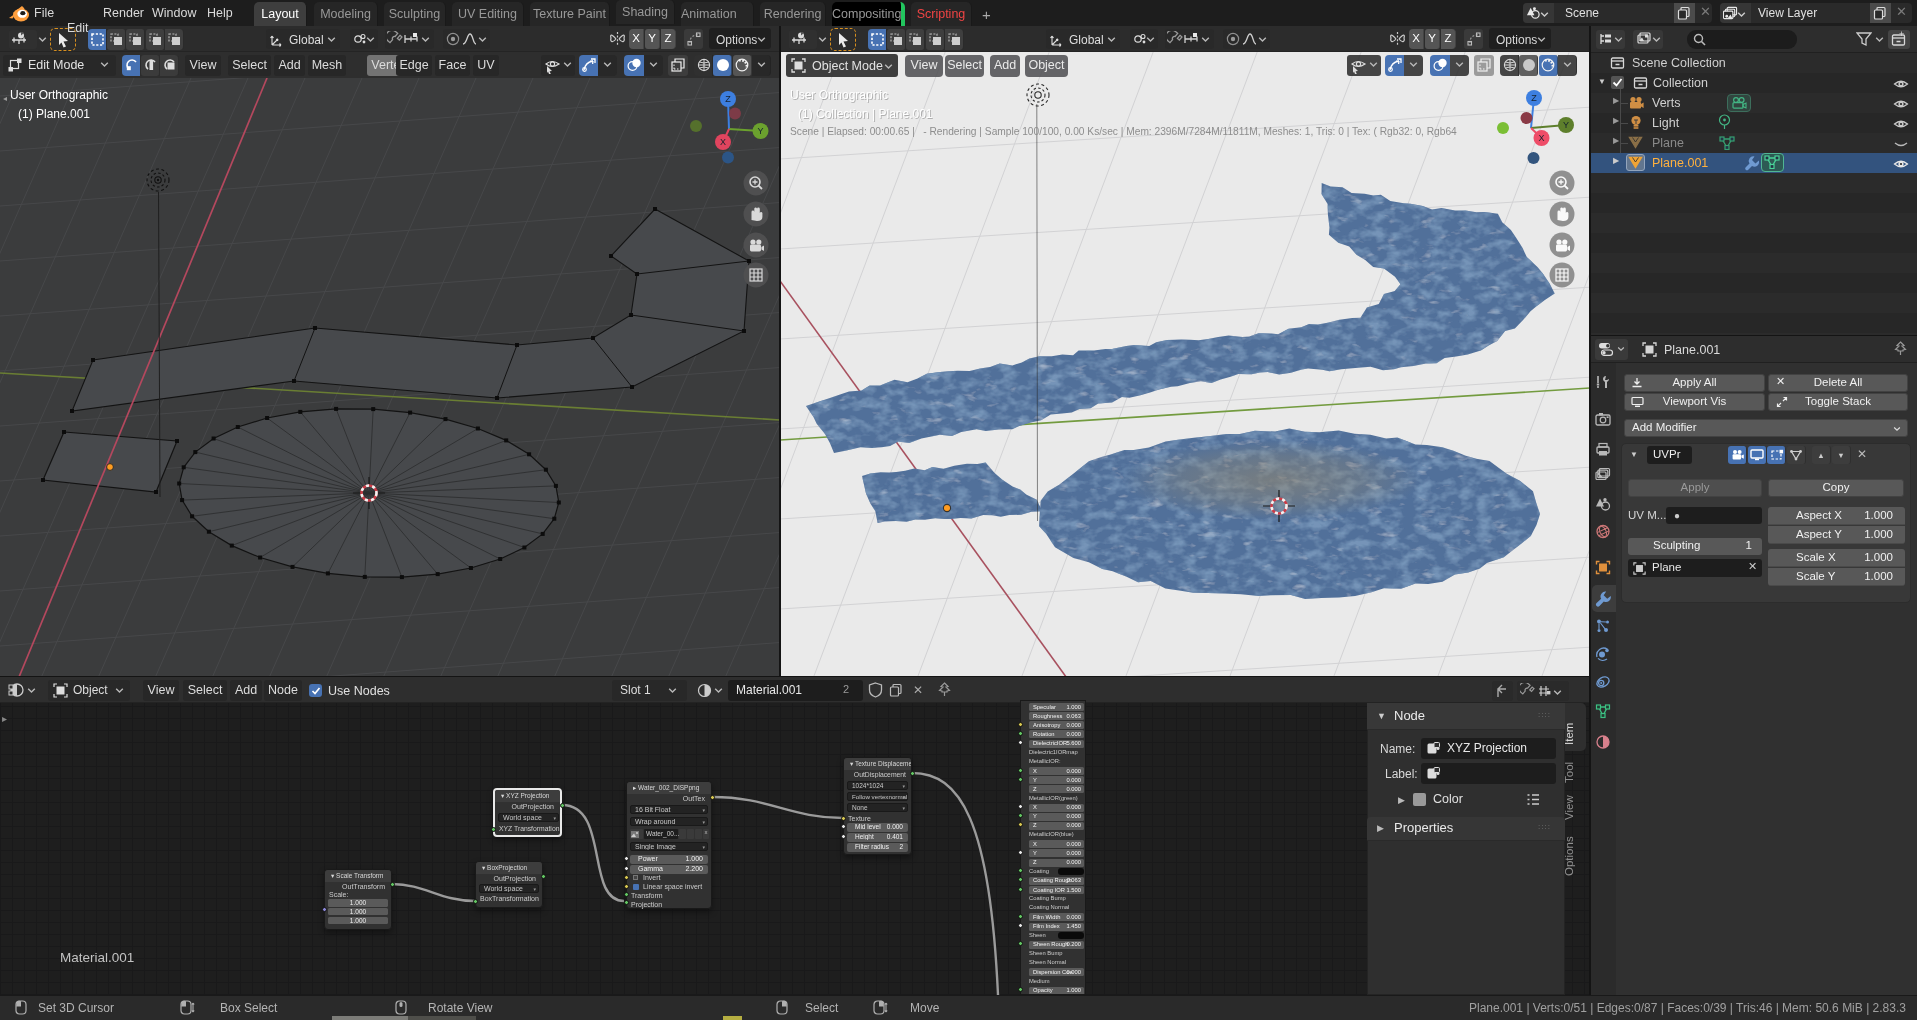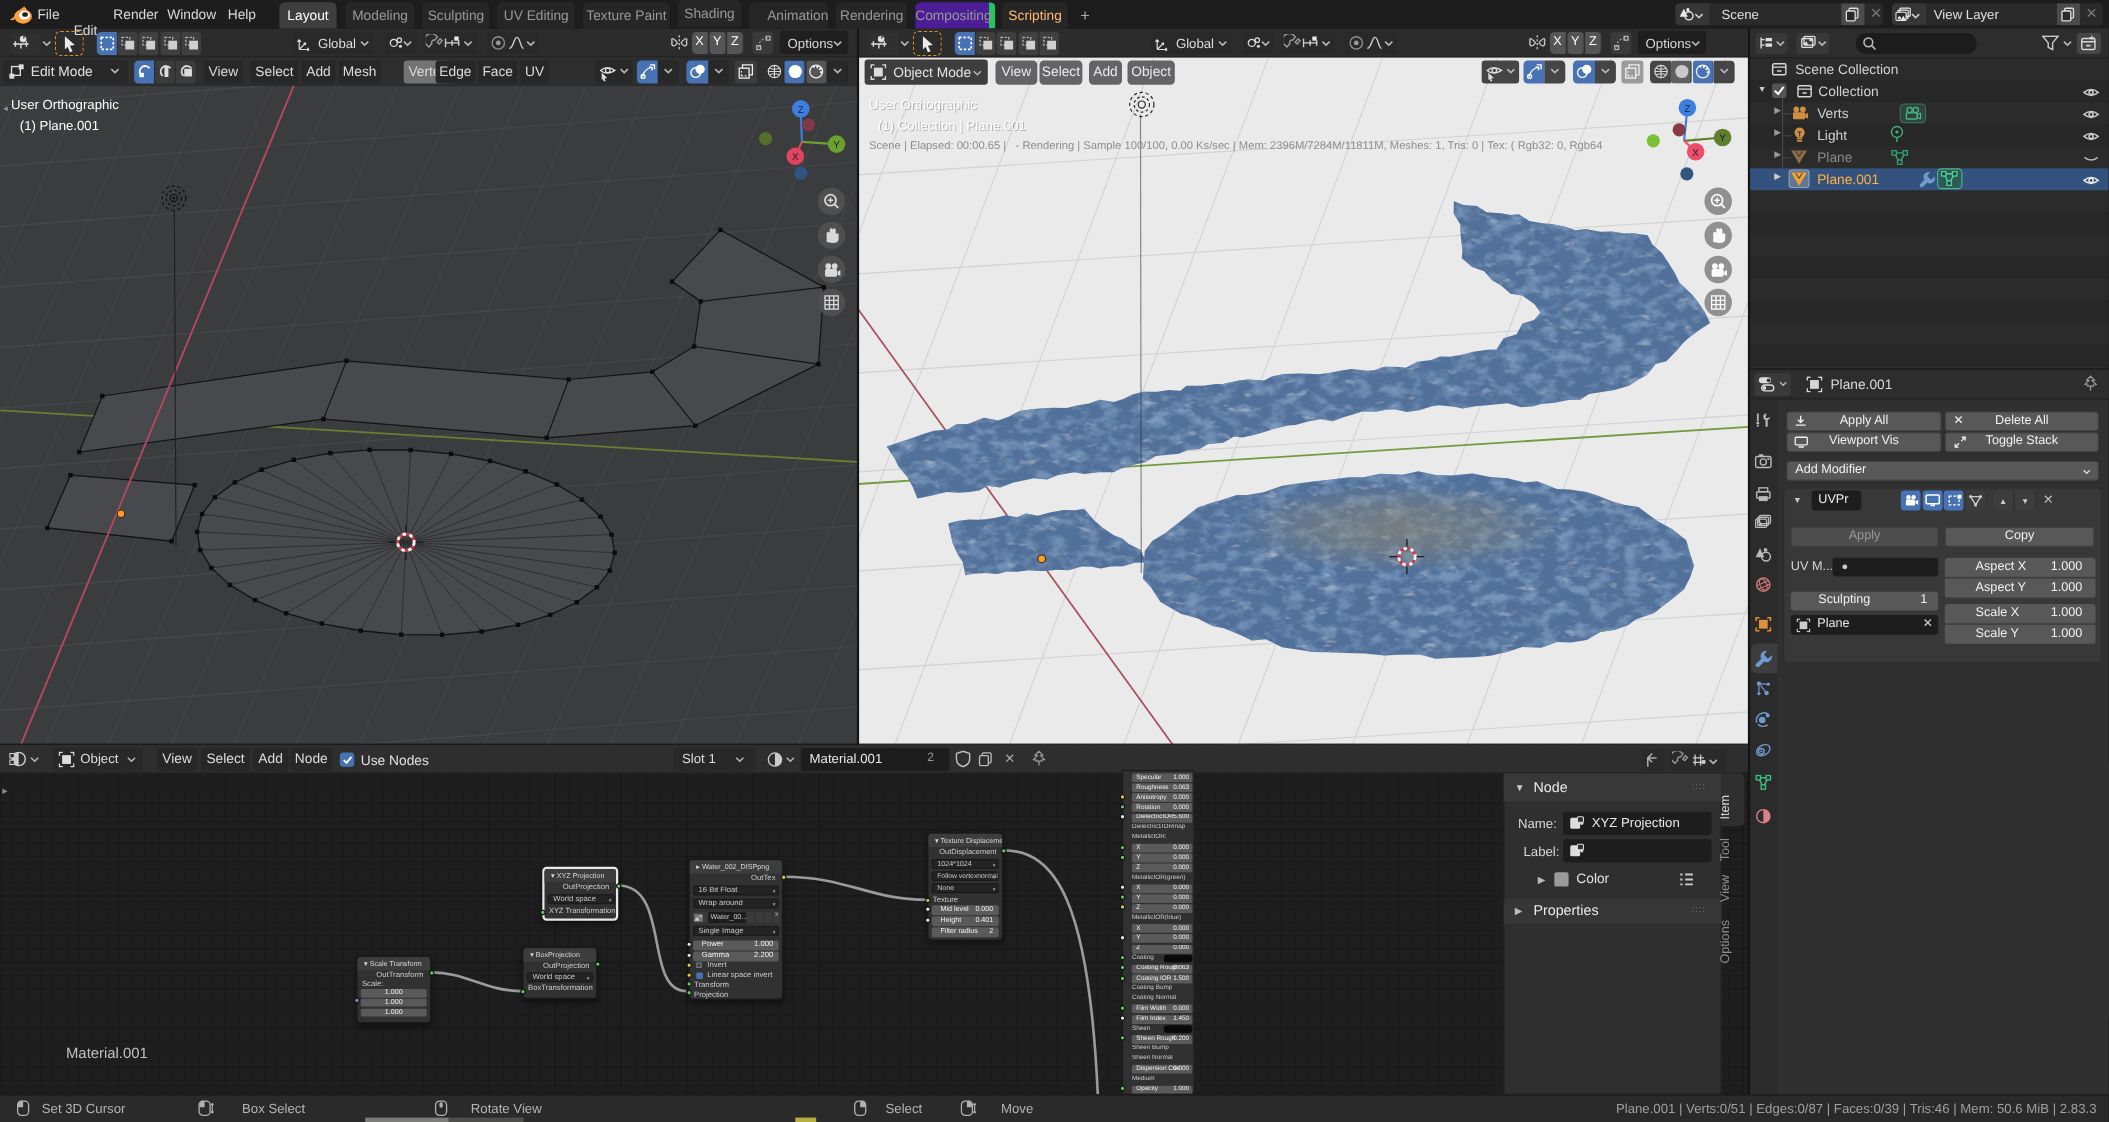--- a/index.html
+++ b/index.html
@@ -438,30 +438,30 @@
 <div class="abs" style="left:452px;top:2px;width:72px;height:24px;background:#262626;border-radius:5px 5px 0 0;border-right:1px solid #191919">
     <div style="text-align:center;font-size:12.5px;color:#989898;margin-top:5px">UV Editing</div>
   </div>
 <div class="abs" style="left:530px;top:2px;width:80px;height:24px;background:#262626;border-radius:5px 5px 0 0;border-right:1px solid #191919">
     <div style="text-align:center;font-size:12.5px;color:#989898;margin-top:5px">Texture Paint</div>
   </div>
 <div class="abs" style="left:616px;top:0;width:59px;height:24px;background:#262626;border-radius:5px 5px 0 0;border-right:1px solid #191919">
     <div style="text-align:center;font-size:12.5px;color:#989898;margin-top:5px">Shading</div>
   </div>
 <div class="abs" style="left:681px;top:2px;width:73px;height:24px;background:#262626;border-radius:5px 5px 0 0;border-right:1px solid #191919">
-    <div style="text-align:right;font-size:12.5px;color:#989898;margin-top:5px">Animation</div>
+    <div style="text-align:left;font-size:12.5px;color:#989898;margin-top:5px">Animation</div>
   </div>
 <div class="abs" style="left:760px;top:2px;width:66px;height:24px;background:#262626;border-radius:5px 5px 0 0;border-right:1px solid #191919">
     <div style="text-align:center;font-size:12.5px;color:#989898;margin-top:5px">Rendering</div>
   </div>
-<div class="abs" style="left:832px;top:2px;width:73px;height:24px;background:#4c1d95;border-radius:5px 5px 0 0;border-right:6px solid #22c55e">
+<div class="abs" style="left:832px;top:2px;width:73px;height:24px;background:#000000;border-radius:5px 5px 0 0;border-right:4px solid #22c55e">
     <div style="text-align:center;font-size:12.5px;color:#989898;margin-top:5px">Compositing</div>
   </div>
 <div class="abs" style="left:911px;top:2px;width:61px;height:24px;background:#262626;border-radius:5px 5px 0 0;border-right:1px solid #191919">
-    <div style="text-align:center;font-size:12.5px;color:#fdba74;margin-top:5px">Scripting</div>
+    <div style="text-align:center;font-size:12.5px;color:#ef4444;margin-top:5px">Scripting</div>
   </div>
 <div class="abs" style="left:982px;top:6px;font-size:15px;color:#aaa">+</div>
 <div class="abs" style="left:1523px;top:3px;width:189px;height:20px;background:#2a2a2a;border-radius:4px;overflow:hidden">
     <div class="abs" style="left:0;top:0;width:31px;height:20px;background:#363636"></div>
     <svg class="abs" style="left:3px;top:3px" width="15" height="14" viewBox="0 0 16 15">
       <path d="M5 2 L9 10 L1 10 Z" fill="#e8e8e8"></path>
       <circle cx="10" cy="9" r="4" fill="none" stroke="#e8e8e8" stroke-width="1.3"></circle>
       <circle cx="9" cy="3" r="1.6" fill="#e8e8e8"></circle>
     </svg>
     <div class="abs" style="left:42px;top:3px;font-size:12px;color:#e0e0e0">Scene</div>

